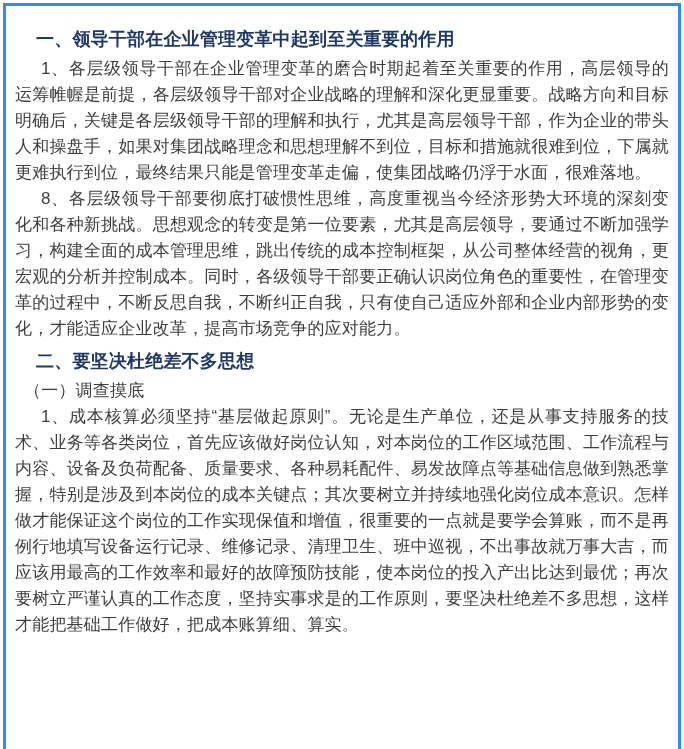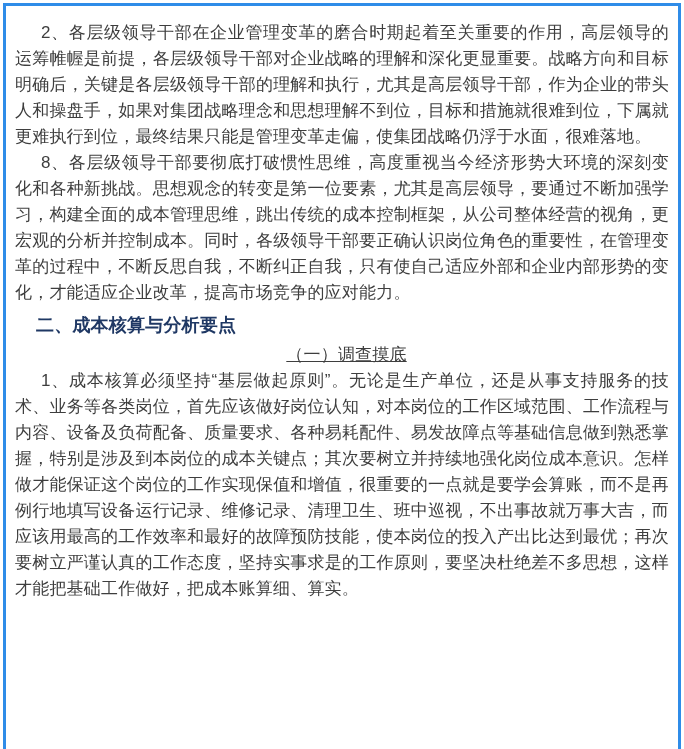--- a/index.html
+++ b/index.html
@@ -39,33 +39,33 @@
   .section-heading {
     font-size: 18px;
     font-weight: bold;
     color: var(--heading-color, #1f3864);
     text-indent: 21px;
     margin: 6px 0 4px 0;
     text-align: left;
   }
   .sub-heading {
     text-indent: 9px;
-    text-align: center;
-    text-decoration: underline;
+    text-align: left;
   }
 </style>
 </head>
 <body>
 
 <div class="page">
 
   <section>
-    <p class="body-text">2、各层级领导干部在企业管理变革的磨合时期起着至关重要的作用，高层领导的运筹帷幄是前提，各层级领导干部对企业战略的理解和深化更显重要。战略方向和目标明确后，关键是各层级领导干部的理解和执行，尤其是高层领导干部，作为企业的带头人和操盘手，如果对集团战略理念和思想理解不到位，目标和措施就很难到位，下属就更难执行到位，最终结果只能是管理变革走偏，使集团战略仍浮于水面，很难落地。</p>
+    <h2 class="section-heading">一、领导干部在企业管理变革中起到至关重要的作用</h2>
+    <p class="body-text">1、各层级领导干部在企业管理变革的磨合时期起着至关重要的作用，高层领导的运筹帷幄是前提，各层级领导干部对企业战略的理解和深化更显重要。战略方向和目标明确后，关键是各层级领导干部的理解和执行，尤其是高层领导干部，作为企业的带头人和操盘手，如果对集团战略理念和思想理解不到位，目标和措施就很难到位，下属就更难执行到位，最终结果只能是管理变革走偏，使集团战略仍浮于水面，很难落地。</p>
     <p class="body-text">8、各层级领导干部要彻底打破惯性思维，高度重视当今经济形势大环境的深刻变化和各种新挑战。思想观念的转变是第一位要素，尤其是高层领导，要通过不断加强学习，构建全面的成本管理思维，跳出传统的成本控制框架，从公司整体经营的视角，更宏观的分析并控制成本。同时，各级领导干部要正确认识岗位角色的重要性，在管理变革的过程中，不断反思自我，不断纠正自我，只有使自己适应外部和企业内部形势的变化，才能适应企业改革，提高市场竞争的应对能力。</p>
   </section>
 
   <section>
-    <h2 class="section-heading">二、成本核算与分析要点</h2>
+    <h2 class="section-heading">二、要坚决杜绝差不多思想</h2>
     <p class="sub-heading">（一）调查摸底</p>
     <p class="body-text">1、成本核算必须坚持“基层做起原则”。无论是生产单位，还是从事支持服务的技术、业务等各类岗位，首先应该做好岗位认知，对本岗位的工作区域范围、工作流程与内容、设备及负荷配备、质量要求、各种易耗配件、易发故障点等基础信息做到熟悉掌握，特别是涉及到本岗位的成本关键点；其次要树立并持续地强化岗位成本意识。怎样做才能保证这个岗位的工作实现保值和增值，很重要的一点就是要学会算账，而不是再例行地填写设备运行记录、维修记录、清理卫生、班中巡视，不出事故就万事大吉，而应该用最高的工作效率和最好的故障预防技能，使本岗位的投入产出比达到最优；再次要树立严谨认真的工作态度，坚持实事求是的工作原则，要坚决杜绝差不多思想，这样才能把基础工作做好，把成本账算细、算实。</p>
   </section>
 
 </div>
 
 </body></html>

